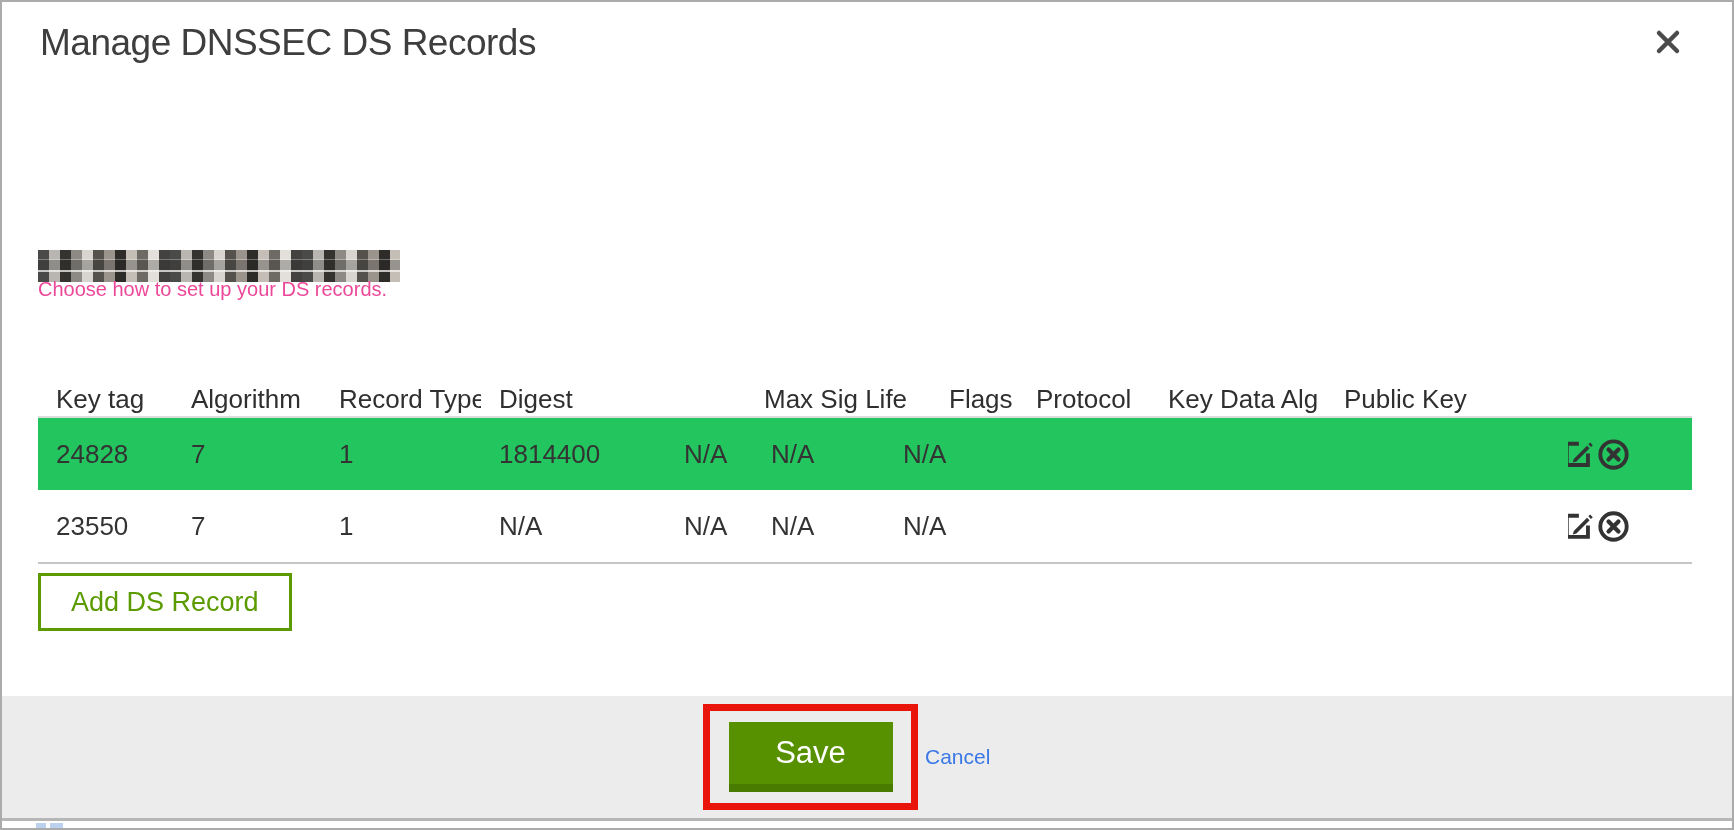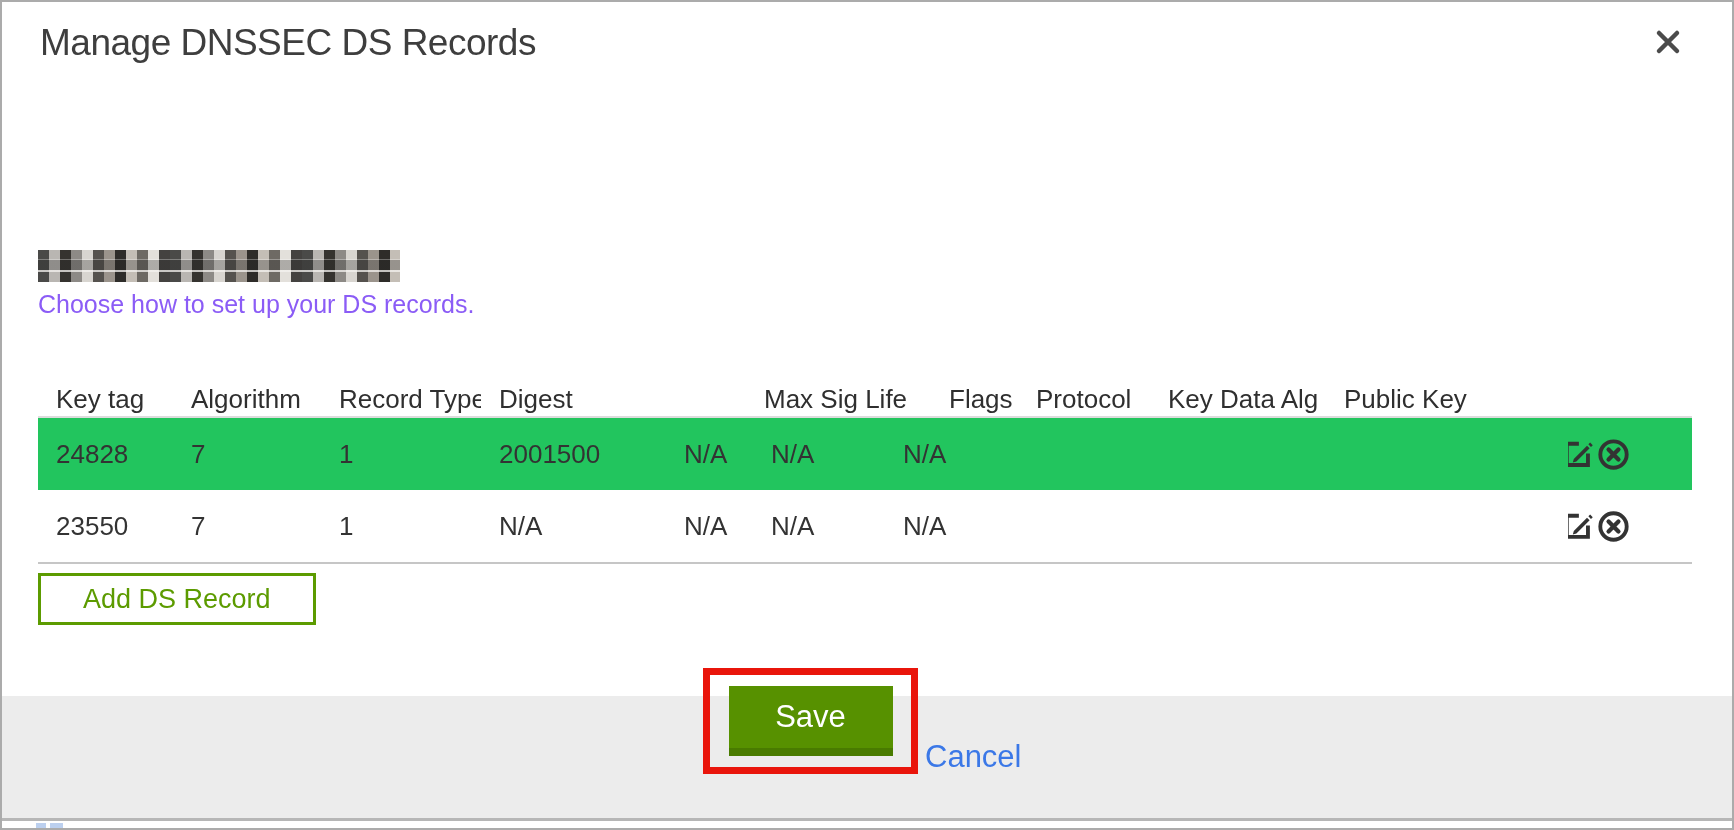--- a/index.html
+++ b/index.html
@@ -38,22 +38,22 @@
         rgba(245,243,240,0.75) 10px 12px,
         rgba(35,35,35,0.28) 12px 22px,
         rgba(255,255,255,0.30) 22px 23px),
       repeating-linear-gradient(90deg,
         #4a4a48 0 11px, #b9b6b2 11px 22px, #35332f 22px 33px,
         #8d8a86 33px 44px, #d8d5d0 44px 55px, #55524e 55px 66px,
         #9b948c 66px 77px, #2e2c29 77px 88px, #c4beb6 88px 99px,
         #6e6a64 99px 110px, #e3e0db 110px 121px, #444240 121px 132px);
   }
   .subtitle {
-    position:absolute; left:38px; top:290px;
-    font-size:25px; color:#8b5cf6;
+    position:absolute; left:38px; top:278px;
+    font-size:20px; color:#ec4899;
   }
   .ds-table {
     position:absolute; left:38px; top:350px; width:1654px;
     font-size:26px;
   }
   .t-row { display:flex; align-items:center; }
   .t-head { height:66px; align-items:flex-end; padding-bottom:1px; color:#2f2f2f; }
   .t-body-row { height:74px; }
   .t-body-row.alt { background:#22c55e; border-top:2px solid #dcdcdc; }
   .t-body-row.last { border-bottom:2px solid #c6c6c6; }
@@ -67,59 +67,59 @@
   .c-proto  { width:132px; }
   .c-kda    { width:176px; }
   .c-pub    { flex:1; }
   .c-actions{
     width:124px; display:flex; justify-content:flex-end;
     padding-right:62px; padding-left:0; gap:3px;
   }
   .row-icon { width:33px; height:33px; display:block; cursor:pointer; }
   .add-btn {
     position:absolute; left:38px; top:573px;
-    height:52px; padding:0 42px;
+    height:58px; padding:0 30px;
     display:flex; align-items:center; justify-content:center;
     background:#ffffff;
     border:3px solid #5c9b00;
     color:#5c9b00; font-size:27px;
     cursor:pointer;
   }
   .footer {
     position:absolute; left:2px; right:2px; top:696px; height:122px;
     background:#ececec;
   }
   .modal-bottom-border {
     position:absolute; left:2px; right:2px; top:818px; height:3px;
     background:#b6b6b6;
   }
   .below-frag { position:absolute; background:#bcd0ef; }
   .frag-a { left:36px; top:823px; width:10px; height:7px; }
   .frag-b { left:50px; top:823px; width:13px; height:7px; }
   .save-annotation {
-    position:absolute; left:703px; top:668px;
+    position:absolute; left:703px; top:704px;
     width:215px; height:106px;
     border:7px solid #e9150b;
     display:flex; align-items:center; justify-content:center;
     z-index:10;
   }
   .save-btn {
     width:164px; height:70px;
     background:#579100;
     border:none;
     border-bottom:8px solid #497b00;
     color:#ffffff; font-size:31px;
     font-family:"Liberation Sans","DejaVu Sans",sans-serif;
     display:flex; align-items:center; justify-content:center;
     cursor:pointer;
   }
   .cancel-link {
     position:absolute; left:925px; top:696px; height:122px;
     display:flex; align-items:center;
-    color:#3b78e7; font-size:31px;
+    color:#3b78e7; font-size:21px;
     cursor:pointer; text-decoration:none;
   }
 </style>
 </head>
 <body>
 
 <div class="frame"></div>
 
 <div class="dialog-title">Manage DNSSEC DS Records</div>
 
@@ -146,21 +146,21 @@
     <div class="cell c-proto">Protocol</div>
     <div class="cell c-kda">Key Data Alg</div>
     <div class="cell c-pub">Public Key</div>
     <div class="cell c-actions"></div>
   </div>
 
   <div class="t-row t-body-row alt">
     <div class="cell c-keytag">24828</div>
     <div class="cell c-alg">7</div>
     <div class="cell c-dtype">1</div>
-    <div class="cell c-msl">2001500</div>
+    <div class="cell c-msl">1814400</div>
     <div class="cell c-flags">N/A</div>
     <div class="cell c-proto">N/A</div>
     <div class="cell c-kda">N/A</div>
     <div class="cell c-pub"></div>
     <div class="cell c-actions">
       <span class="row-icon">
         <svg width="33" height="33" viewBox="0 0 24 24">
           <path d="M19.6 11.2v8.4H4.2V4.2H13" fill="none" stroke="#333" stroke-width="2.8"></path>
           <path d="M9.3 15.2l9.6-9.6 1.9 1.9-9.6 9.6-2.6.7z" fill="#333"></path>
           <path d="M19.9 4.6l1.3-1.3 1.9 1.9-1.3 1.3z" fill="#333"></path>

